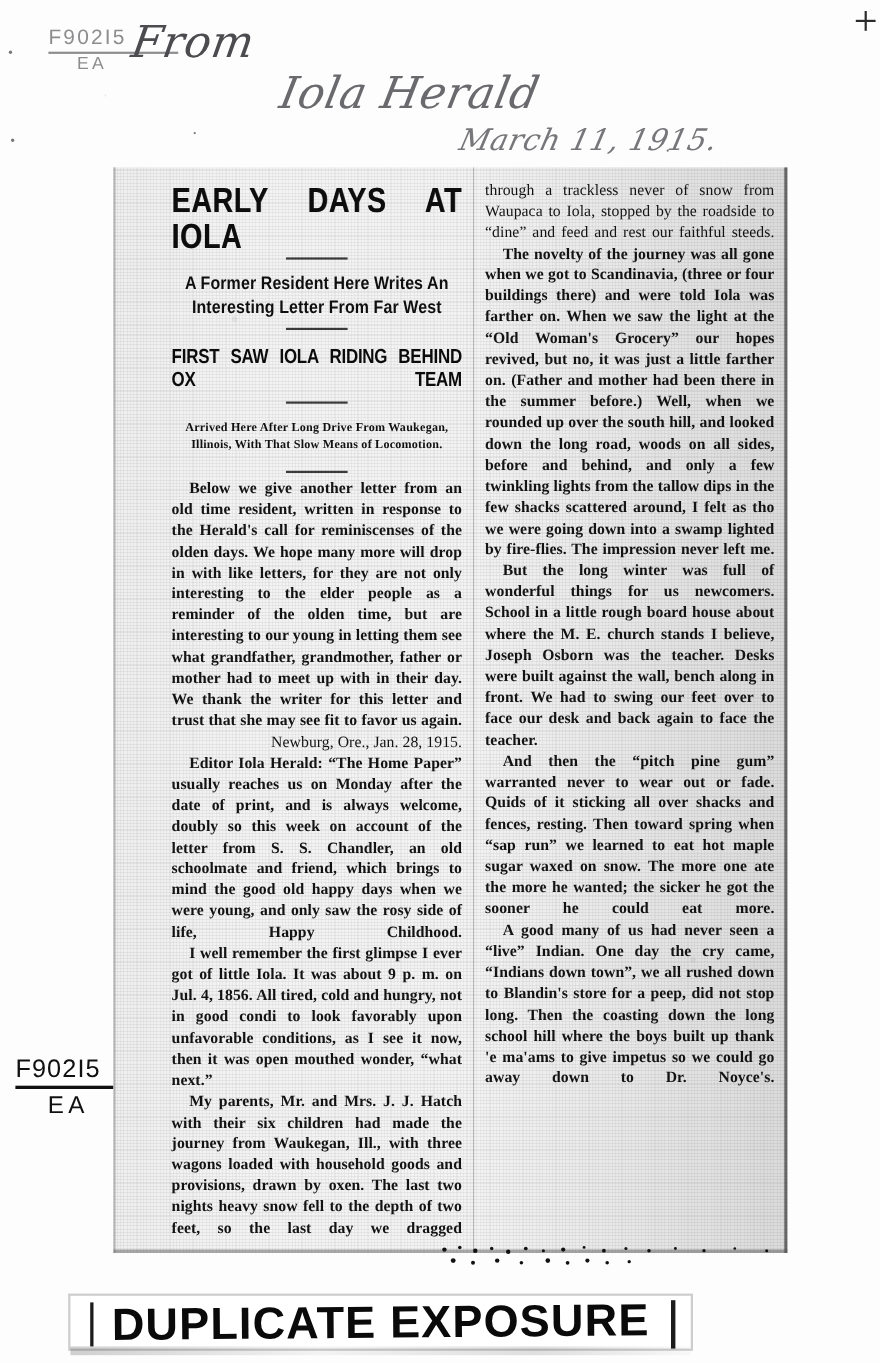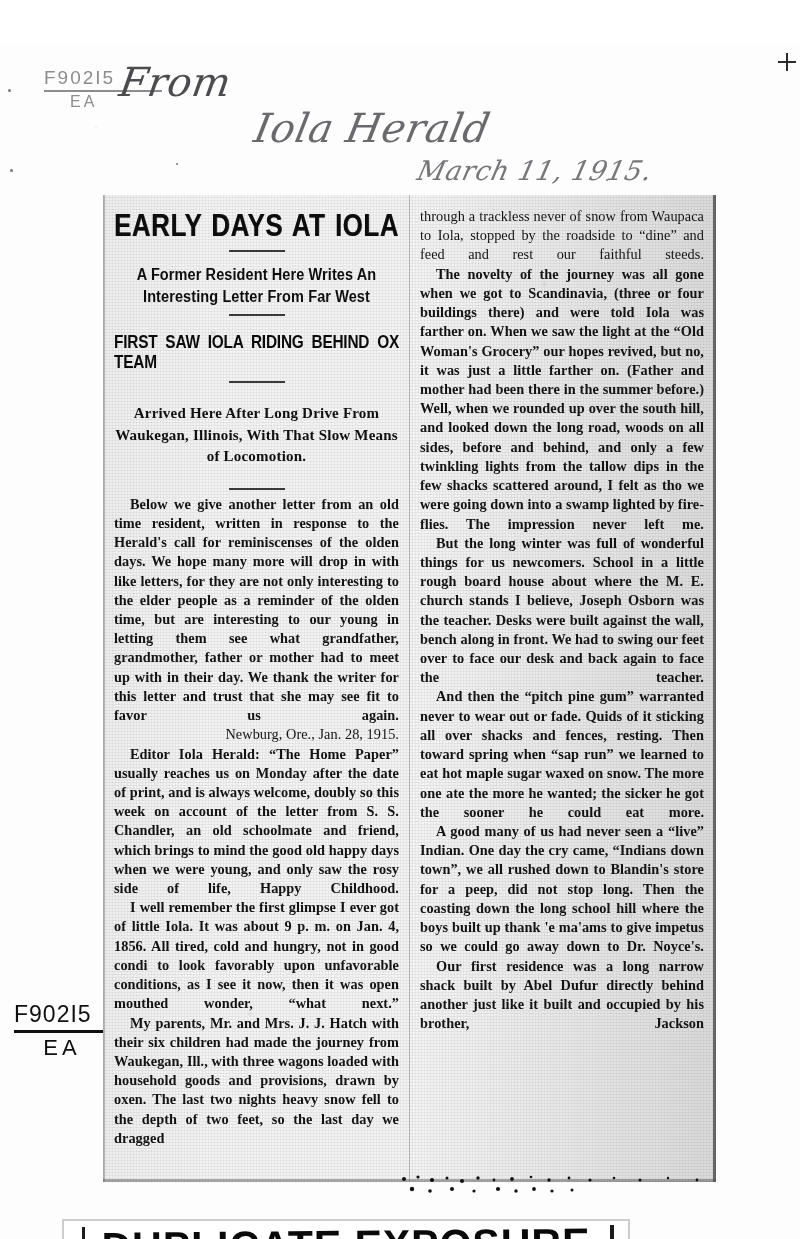--- a/index.html
+++ b/index.html
@@ -6,21 +6,21 @@
   body{
     width:800px;height:1239px;
     background:#ffffff;
     font-family:"Liberation Serif", serif;
     position:relative;
     overflow:hidden;
     -webkit-font-smoothing:none;
   }
 
   
-  #scan{position:absolute;inset:0;background:#fdfdfd;margin-top:43px;}
+  #scan{position:absolute;inset:0;background:#fdfdfd;}
 
   
   #scan:before{
     content:"";position:absolute;inset:0;
     background-image:
       radial-gradient(circle at 12% 7%, rgba(0,0,0,.05) 0 1px, transparent 1.2px),
       radial-gradient(circle at 62% 23%, rgba(0,0,0,.04) 0 1px, transparent 1.2px),
       radial-gradient(circle at 88% 62%, rgba(0,0,0,.04) 0 1px, transparent 1.2px),
       radial-gradient(circle at 30% 88%, rgba(0,0,0,.04) 0 1px, transparent 1.2px);
     pointer-events:none;
@@ -93,21 +93,21 @@
     position:absolute;inset:0;pointer-events:none;
     background:linear-gradient(90deg,
       rgba(0,0,0,.02) 0%, rgba(0,0,0,0) 18%,
       rgba(0,0,0,0) 52%, rgba(0,0,0,.05) 78%, rgba(0,0,0,.10) 100%);
     mix-blend-mode:multiply;
   }
   #edge-right{position:absolute;right:0;top:0;width:3px;height:100%;background:#4a4a4a;opacity:.75;}
   #edge-left{position:absolute;left:0;top:0;width:2px;height:100%;background:#b9b9b9;}
   #edge-bottom{position:absolute;left:0;bottom:0;width:100%;height:3px;background:#5f5f5f;opacity:.5;}
 
-  #cols{position:relative;display:flex;height:100%;z-index:2;}
+  #cols{position:relative;display:flex;height:100%;z-index:2;padding-left:42px;}
   .col{box-sizing:border-box;}
   #col-left{width:306px;padding:12px 10px 0 11px;}
   #col-right{width:307px;padding:12px 12px 0 10px;border-left:1px solid rgba(90,90,90,.35);}
 
   
   .hl-main{
     font-family:"Liberation Sans", sans-serif;
     font-weight:bold;
     font-size:26px;
     line-height:1.04;
@@ -139,21 +139,21 @@
     color:#0b0b0b;
     text-align:justify;
     text-align-last:justify;
     transform:scaleY(1.2);
     transform-origin:top center;
     letter-spacing:-.2px;
   }
   .hl-sub{
     font-family:"Liberation Serif", serif;
     font-weight:bold;
-    font-size:15px;
+    font-size:11px;
     line-height:1.44;
     text-align:center;
     color:#101010;
     letter-spacing:.2px;
   }
   .rule-short{
     width:56px;height:2px;background:#1a1a1a;
     margin:7px auto 6px;opacity:.85;
   }
   .rule-short.tight{margin:6px auto 5px;}
@@ -243,33 +243,32 @@
         <div class="rule-short"></div>
         <h3 class="hl-kicker">FIRST SAW IOLA RIDING BEHIND OX TEAM</h3>
         <div class="rule-short tight"></div>
         <h4 class="hl-sub">Arrived Here After Long Drive From Waukegan, Illinois, With That Slow Means of Locomotion.</h4>
         <div class="rule-short tight"></div>
 
         <div class="body">
           <p class="ind">Below we give another letter from an old time resident, written in response to the Herald's call for reminiscenses of the olden days. We hope many more will drop in with like letters, for they are not only interesting to the elder people as a reminder of the olden time, but are interesting to our young in letting them see what grandfather, grandmother, father or mother had to meet up with in their day. We thank the writer for this letter and trust that she may see fit to favor us again.</p>
           <p class="center">Newburg, Ore., Jan. 28, 1915.</p>
           <p class="ind">Editor Iola Herald:  “The Home Paper” usually reaches us on Monday after the date of print, and is always welcome, doubly so this week on account of the letter from S. S. Chandler, an old schoolmate and friend, which brings to mind the good old happy days when we were young, and only saw the rosy side of life, Happy Childhood.</p>
-          <p class="ind">I well remember the first glimpse I ever got of little Iola.  It was about 9 p. m. on Jan. 4, 1856.  All tired, cold and hungry, not in good condi to look favorably upon unfavorable conditions, as I see it now, then it was open mouthed wonder, “what next.”</p>
+          <p class="ind">I well remember the first glimpse I ever got of little Iola.  It was about 9 p. m. on Jul. 4, 1856.  All tired, cold and hungry, not in good condi to look favorably upon unfavorable conditions, as I see it now, then it was open mouthed wonder, “what next.”</p>
           <p class="ind run">My parents, Mr. and Mrs. J. J. Hatch with their six children had made the journey from Waukegan, Ill., with three wagons loaded with household goods and provisions, drawn by oxen.  The last two nights heavy snow fell to the depth of two feet, so the last day we dragged</p>
         </div>
       </div>
 
       <div class="col" id="col-right">
         <div class="body">
           <p>through a trackless never of snow from Waupaca to Iola, stopped by the roadside to “dine” and feed and rest our faithful steeds.</p>
           <p class="ind">The novelty of the journey was all gone when we got to Scandinavia, (three or four buildings there) and were told Iola was farther on.  When we saw the light at the “Old Woman's Grocery” our hopes revived, but no, it was just a little farther on.  (Father and mother had been there in the summer before.)  Well, when we rounded up over the south hill, and looked down the long road, woods on all sides, before and behind, and only a few twinkling lights from the tallow dips in the few shacks scattered around, I felt as tho we were going down into a swamp lighted by fire-flies.  The impression never left me.</p>
           <p class="ind">But the long winter was full of wonderful things for us newcomers. School in a little rough board house about where the M. E. church stands I believe, Joseph Osborn was the teacher.  Desks were built against the wall, bench along in front.  We had to swing our feet over to face our desk and back again to face the teacher.</p>
           <p class="ind">And then the “pitch pine gum” warranted never to wear out or fade. Quids of it sticking all over shacks and fences, resting.  Then toward spring when “sap run” we learned to eat hot maple sugar waxed on snow.  The more one ate the more he wanted; the sicker he got the sooner he could eat more.</p>
           <p class="ind">A good many of us had never seen a “live” Indian.  One day the cry came, “Indians down town”, we all rushed down to Blandin's store for a peep, did not stop long.  Then the coasting down the long school hill where the boys built up thank 'e ma'ams to give impetus so we could go away down to Dr. Noyce's.</p>
-          <p class="ind run">Our first residence was a long narrow shack built by Abel Dufur directly behind another just like it built and occupied by his brother, Jackson</p>
         </div>
       </div>
 
     </div>
 
     <div id="shade"></div>
     <div id="grain"></div>
   </div>
 
   <svg id="dots" viewBox="0 0 800 26">

